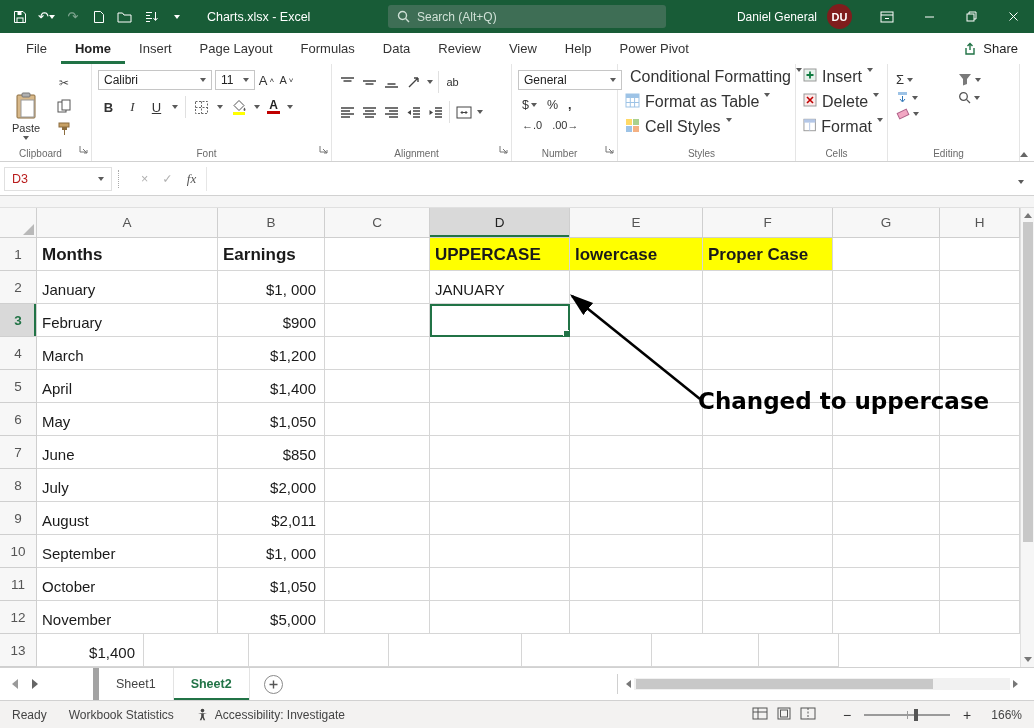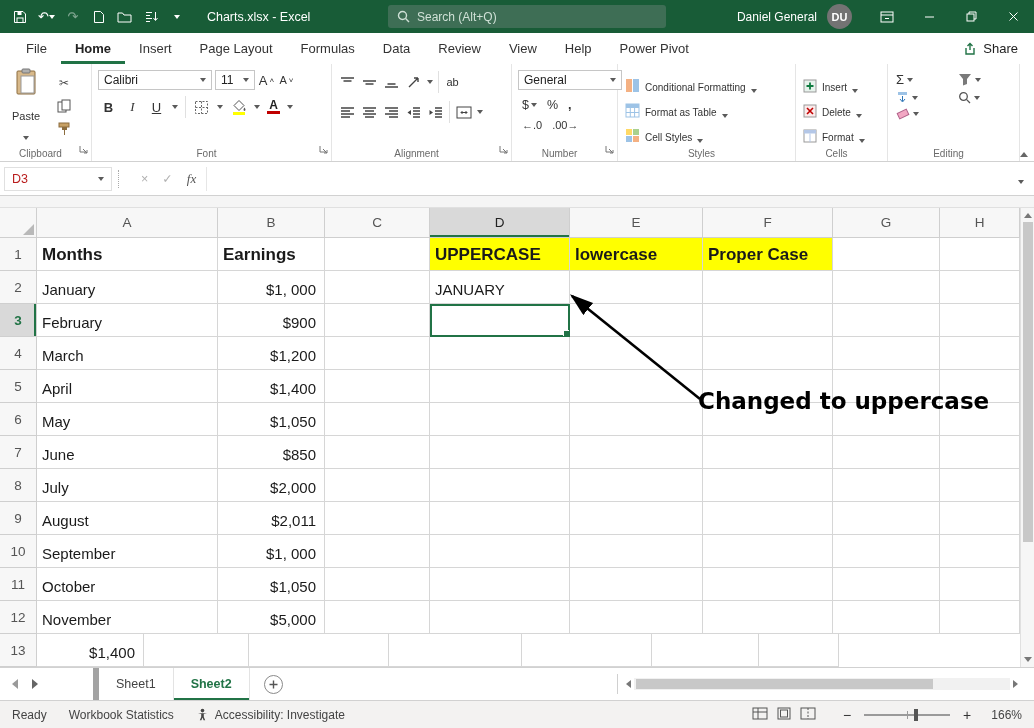--- a/index.html
+++ b/index.html
@@ -10,42 +10,42 @@
   
   .titlebar { height:33px; background:#185c37; display:flex; align-items:center; color:#fff; position:relative; flex:0 0 auto; }
   .qat { display:flex; align-items:center; gap:10px; padding-left:12px; }
   .qat .qbtn { display:flex; align-items:center; justify-content:center; min-width:16px; height:22px; font-size:13px; color:#fff; }
   .qat .dim { opacity:.45; }
   .tb-title { margin-left:22px; font-size:12.5px; white-space:nowrap; }
   .tb-search { position:absolute; left:388px; top:5px; width:278px; height:23px; background:#3e6e55; border-radius:3px; display:flex; align-items:center; gap:7px; padding:0 9px; }
   .tb-search span { font-size:12px; color:#cfe0d6; }
   .tb-right { position:absolute; right:0; top:0; height:33px; display:flex; align-items:center; }
   .tb-user { font-size:12px; margin-right:10px; }
-  .avatar { width:25px; height:25px; border-radius:50%; background:#737373; color:#fff; font-size:11px; font-weight:bold; display:flex; align-items:center; justify-content:center; margin-right:14px; }
+  .avatar { width:25px; height:25px; border-radius:50%; background:#7f1d1d; color:#fff; font-size:11px; font-weight:bold; display:flex; align-items:center; justify-content:center; margin-right:14px; }
   .winbtn { width:42px; height:33px; display:flex; align-items:center; justify-content:center; }
   .chev { width:0; height:0; border-left:3px solid transparent; border-right:3px solid transparent; border-top:4px solid #5a5a5a; display:inline-block; }
   .chev.w { border-top-color:#fff; }
 
   
   .tabrow { height:31px; background:#fff; display:flex; align-items:center; padding-left:12px; flex:0 0 auto; }
   .tab { padding:0 14px; height:100%; display:flex; align-items:center; font-size:13px; color:#333; }
   .tab.active { font-weight:bold; color:#222; box-shadow: inset 0 -3px 0 #217346; }
   .share { margin-left:auto; margin-right:16px; display:flex; align-items:center; gap:6px; font-size:13px; color:#222; }
 
   
   .ribbon { height:98px; background:#fff; border-bottom:1px solid #d1d1d1; display:flex; flex:0 0 auto; }
   .rgroup { position:relative; border-right:1px solid #e5e5e5; padding:4px 4px 17px 4px; }
   .g-clip{width:92px}.g-font{width:240px}.g-align{width:180px}.g-num{width:106px}.g-styles{width:178px}.g-cells{width:92px}.g-edit{width:132px}
   .g-collapse{flex:1; border-right:none; position:relative;}
   .rg-label { position:absolute; bottom:2px; left:0; right:10px; text-align:center; font-size:10px; color:#6a6a6a; }
   .launcher { position:absolute; right:3px; bottom:3px; }
   .collapse-chev { position:absolute; right:6px; bottom:4px; width:0; height:0; border-left:4px solid transparent; border-right:4px solid transparent; border-bottom:5px solid #666; }
 
   .clip-body { display:flex; gap:6px; }
-  .paste { width:44px; height:72px; display:flex; flex-direction:column; align-items:center; justify-content:space-between; gap:2px; font-size:11px; color:#333; }
+  .paste { width:44px; height:72px; display:flex; flex-direction:column; align-items:center; justify-content:flex-end; gap:2px; font-size:11px; color:#333; }
   .clip-mini { display:flex; flex-direction:column; gap:5px; padding-top:6px; }
   .mini { width:20px; height:18px; display:flex; align-items:center; justify-content:center; font-size:12px; color:#444; }
 
   .fr1 { display:flex; gap:3px; margin:2px 0 6px 2px; align-items:center; }
   .fr2 { display:flex; gap:7px; align-items:center; padding-left:4px; }
   .combo { border:1px solid #c6c6c6; background:#fff; height:20px; display:flex; align-items:center; justify-content:space-between; padding:0 5px; font-size:12px; color:#222; }
   .c-name{width:114px}.c-size{width:40px}.c-gen{width:104px; margin:2px 10px 5px 2px;}
   .ibtn { min-width:17px; height:19px; display:flex; align-items:center; justify-content:center; gap:2px; font-size:13px; color:#333; }
   .bld{font-weight:bold}.itl{font-style:italic; font-family:"Liberation Serif",serif;}
   .und{text-decoration:underline}
@@ -54,21 +54,21 @@
   .bar { width:13px; height:3px; margin-top:1px; }
   .vsep { width:1px; height:22px; background:#e0e0e0; }
   .a-sm { font-size:11px; }
 
   .al-r1,.al-r2 { display:flex; gap:5px; align-items:center; padding:3px 0 0 3px; }
   .al-r2 { padding-top:8px; }
 
   .num-r { display:flex; gap:10px; align-items:center; padding:3px 0 0 6px; font-size:12.5px; color:#333; }
   .num-r2 { padding-top:7px; font-size:11px; }
 
-  .stylerow,.cellrow { display:flex; align-items:flex-end; gap:5px; height:25px; font-size:10px; color:#333; padding-left:3px; white-space:nowrap; }
+  .stylerow,.cellrow { display:flex; align-items:flex-start; gap:5px; height:25px; font-size:16px; color:#333; padding-left:3px; white-space:nowrap; }
   .editgrid { display:grid; grid-template-columns:62px 58px; row-gap:4px; padding:4px 0 0 4px; }
   .editem { display:flex; align-items:center; gap:3px; font-size:13px; color:#333; }
 
   
   .fbar { height:34px; background:#fff; border-bottom:1px solid #d1d1d1; display:flex; align-items:center; flex:0 0 auto; }
   .namebox { width:108px; height:24px; margin-left:4px; border:1px solid #e0e0e0; display:flex; align-items:center; justify-content:space-between; padding:0 7px; font-size:12.5px; color:#b91c1c; }
   .dots { width:7px; height:18px; border-left:1px dotted #aaa; margin:0 6px; }
   .fx-zone { display:flex; align-items:center; gap:14px; padding:0 10px; font-size:12.5px; }
   .fx-zone .dis { color:#b0b0b0; }
   .fx { font-style:italic; color:#555; font-family:"Liberation Serif",serif; font-size:13px; }

